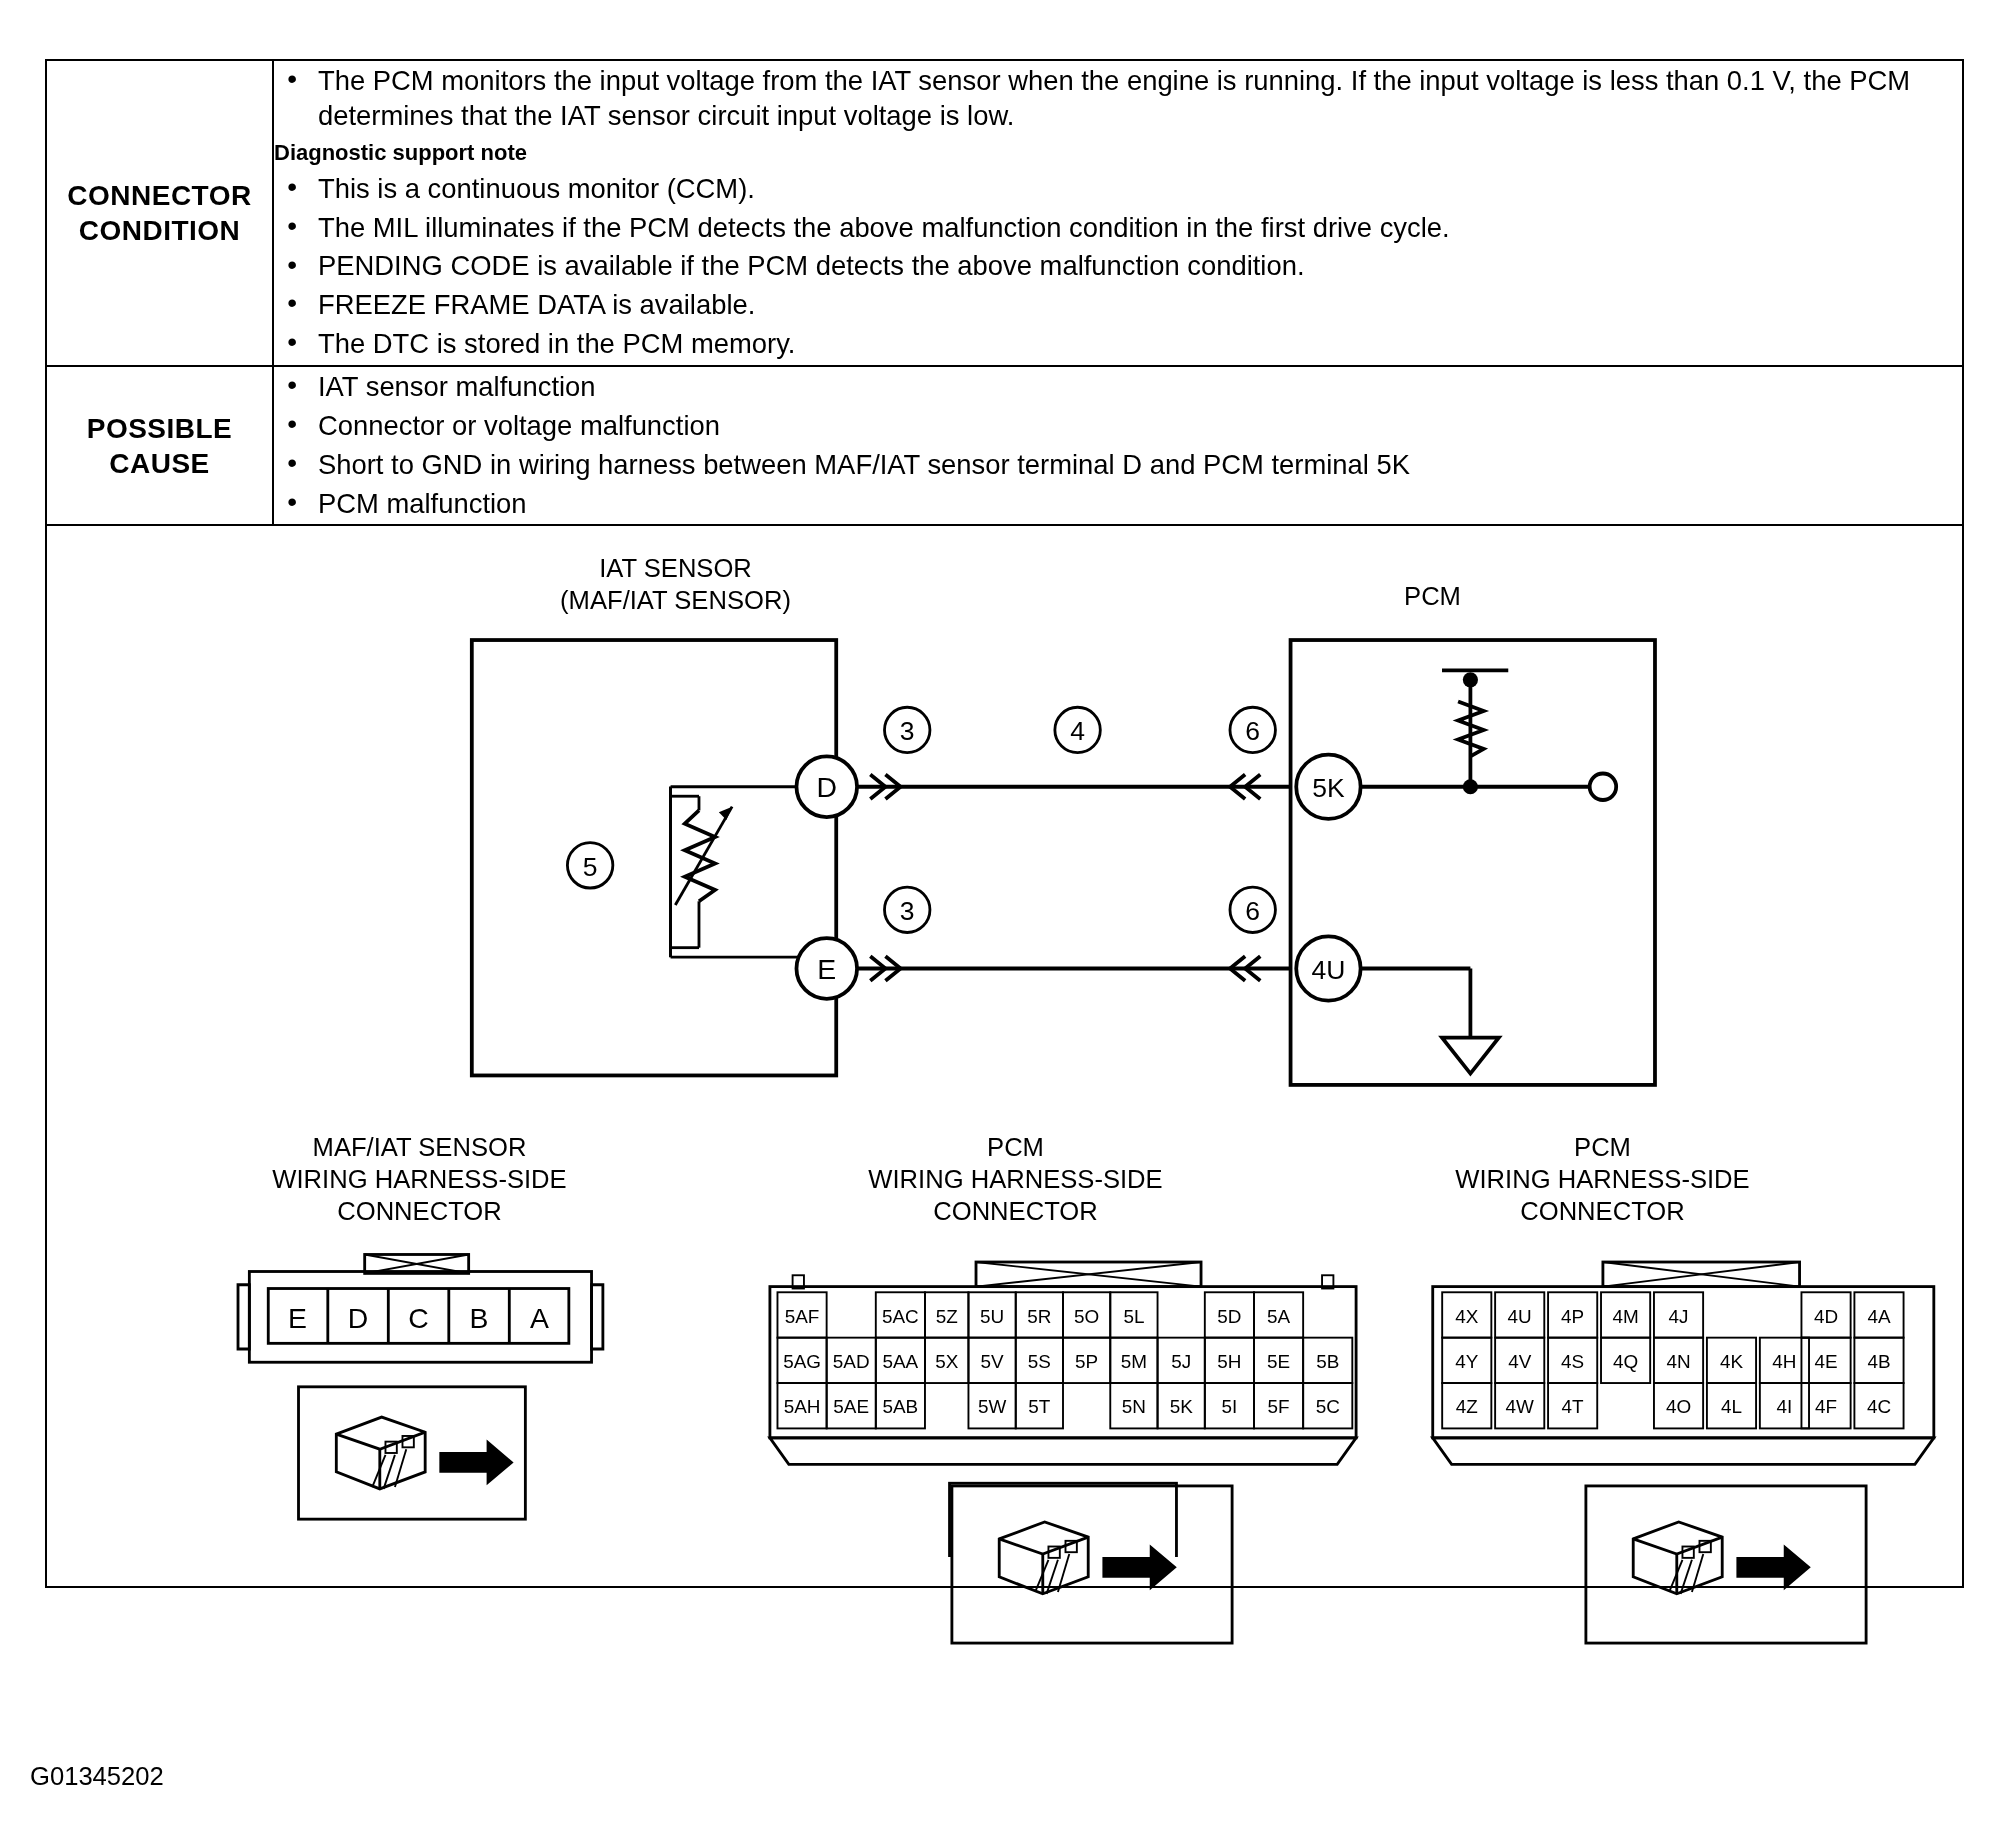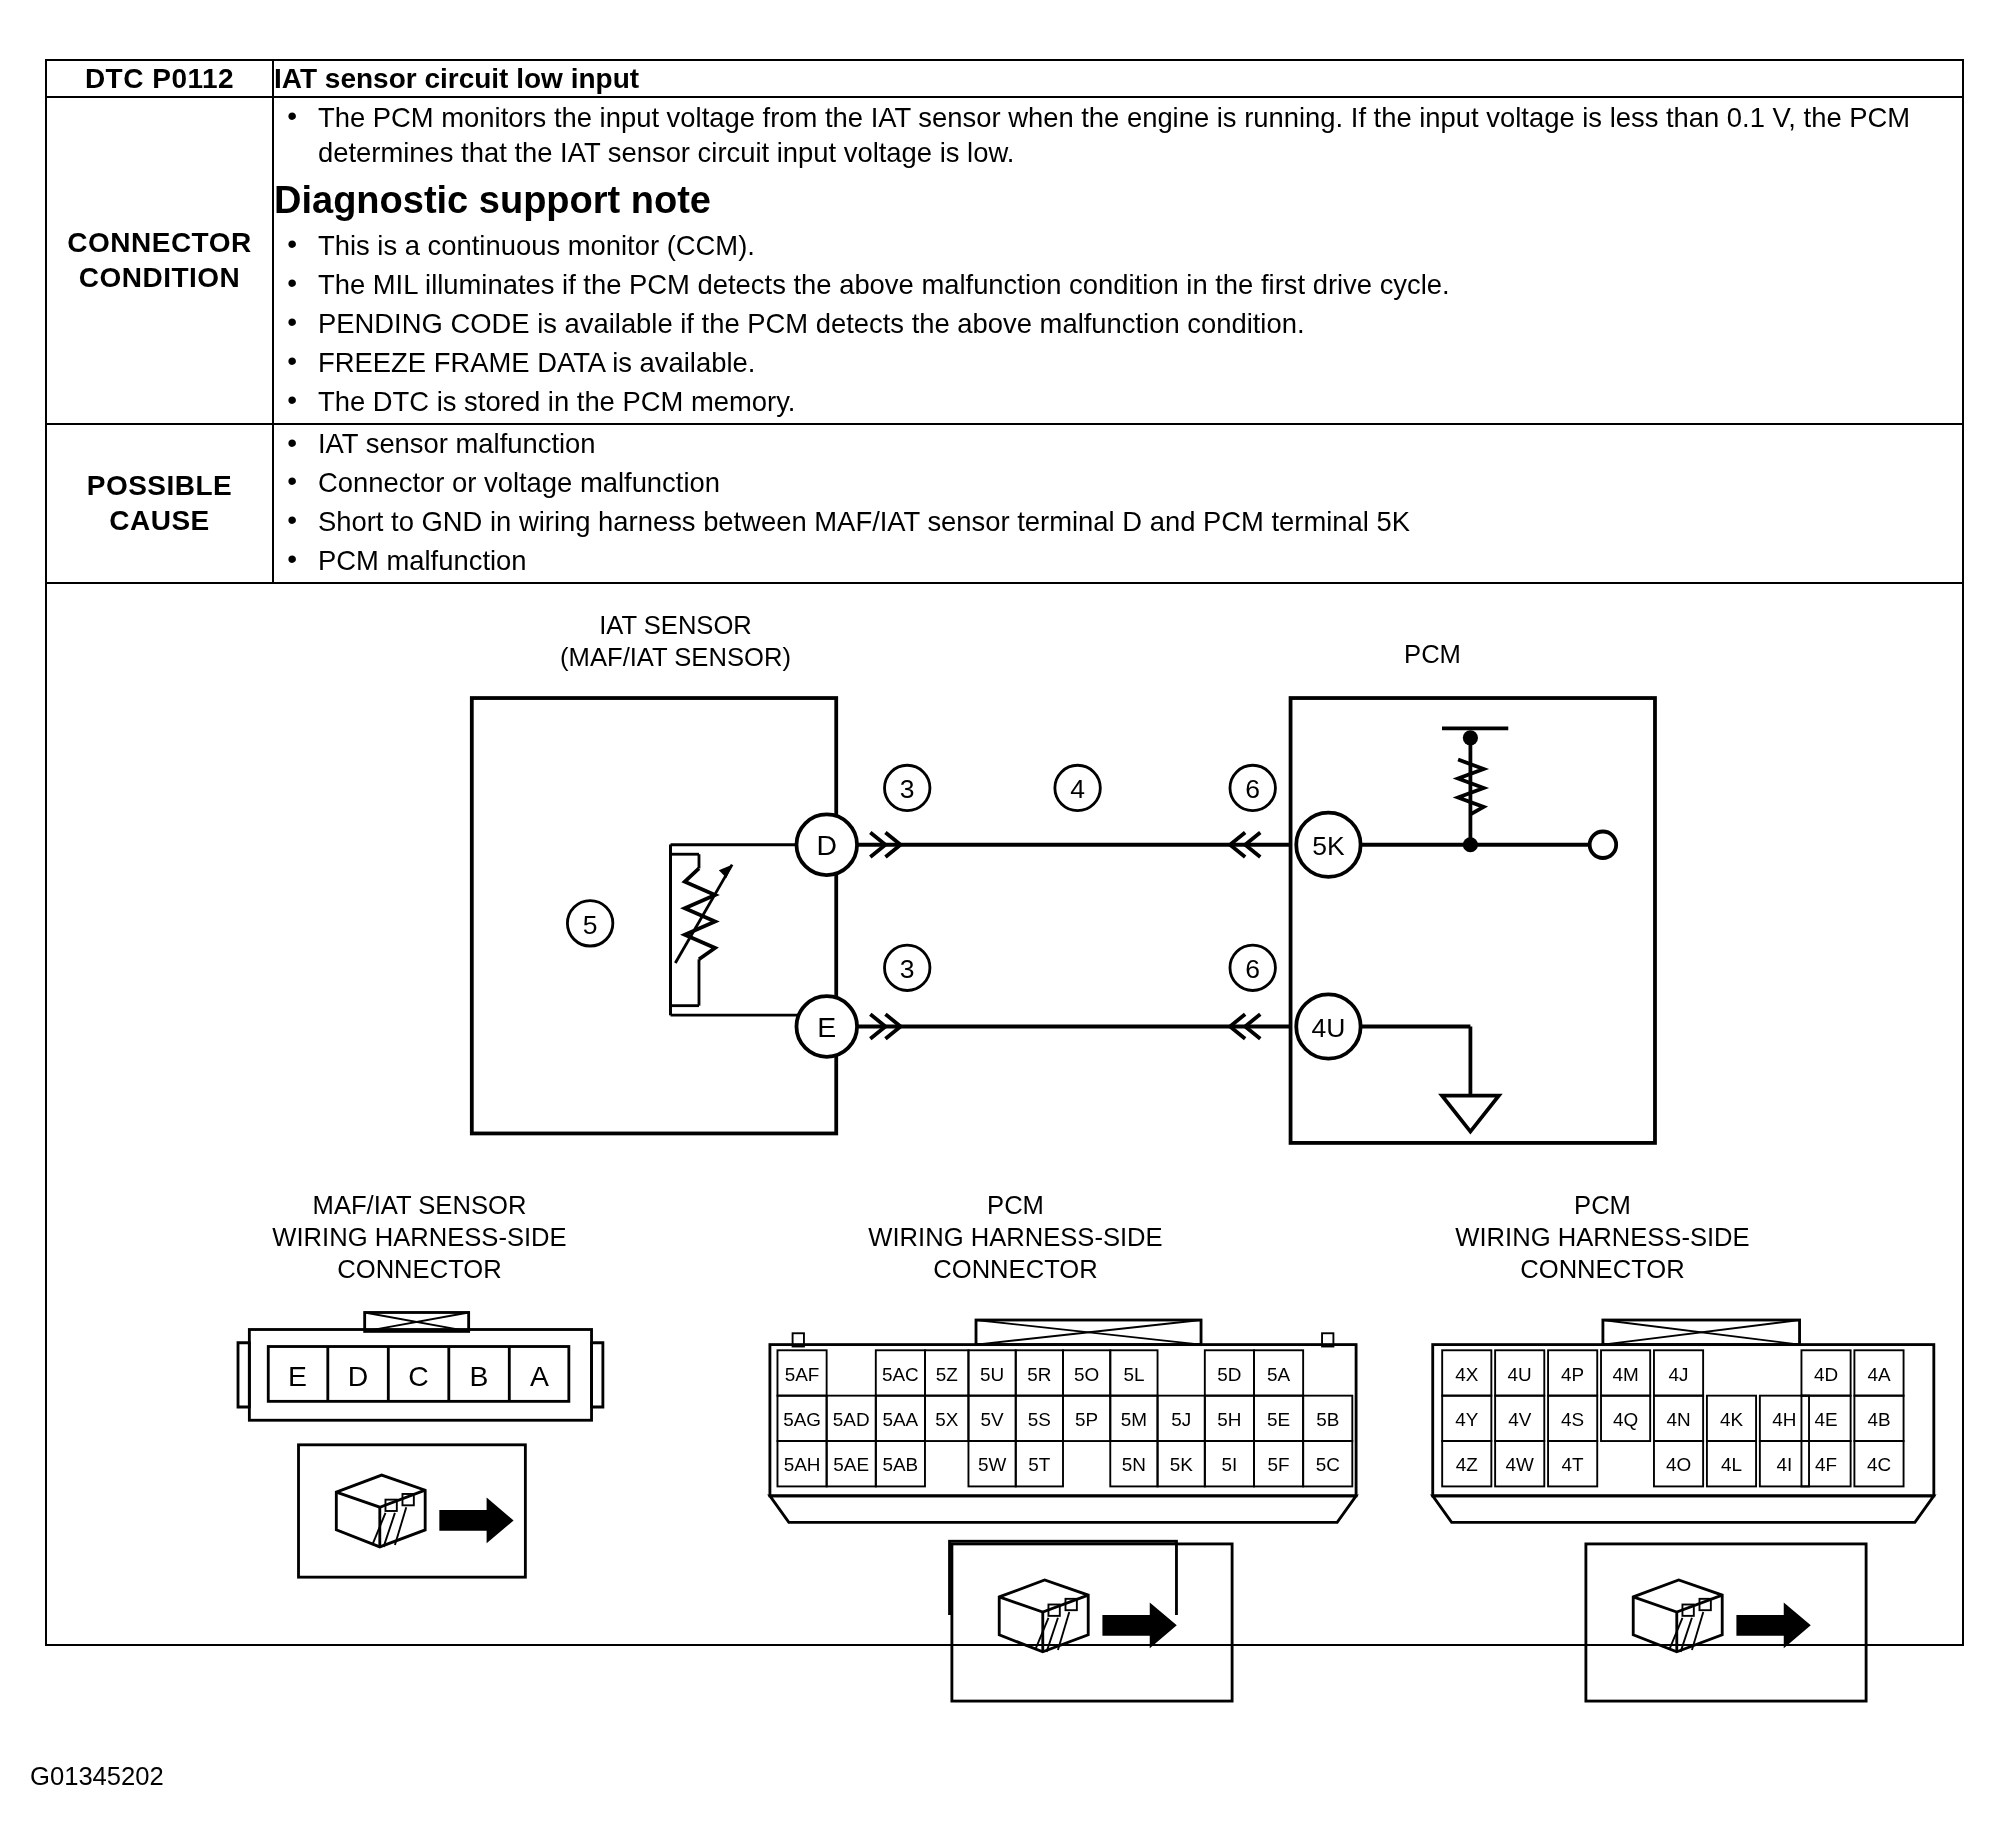--- a/index.html
+++ b/index.html
@@ -65,21 +65,21 @@
     margin: 1.9px 0 3.8px 0;
   }
   ul.bullets > li:before {
     content: "\2022";
     position: absolute;
     left: 13.2px;
     top: -1.9px;
     font-size: 28px;
   }
   .sub-head {
-    font-size: 38px;
+    font-size: 22px;
     font-weight: bold;
     margin: 5.7px 0 3.8px 0;
   }
   b.inline-bold { font-weight: normal; }
 
   
   .diagram-cell {
     height: 1060px;
     position: relative;
   }
@@ -108,24 +108,20 @@
 <body>
 
 <div class="page">
 
   <table class="dtc-table">
     <colgroup>
       <col style="width:227px">
       <col>
     </colgroup>
     <tbody>
-      <tr>
-        <td class="cell-label">DTC P0112</td>
-        <td class="cell-title">IAT sensor circuit low input</td>
-      </tr>
       <tr>
         <td class="cell-label" style="white-space:pre-line">CONNECTOR
 CONDITION</td>
         <td class="cell-body">
           <ul class="bullets">
             <li>The PCM monitors the input voltage from the IAT sensor when the engine is running. If the input voltage is <b class="inline-bold">less than 0.1 V</b>, the PCM determines that the IAT sensor circuit input voltage is low.</li>
           </ul>
           <div class="sub-head">Diagnostic support note</div>
           <ul class="bullets">
             <li>This is a continuous monitor (CCM).</li>

